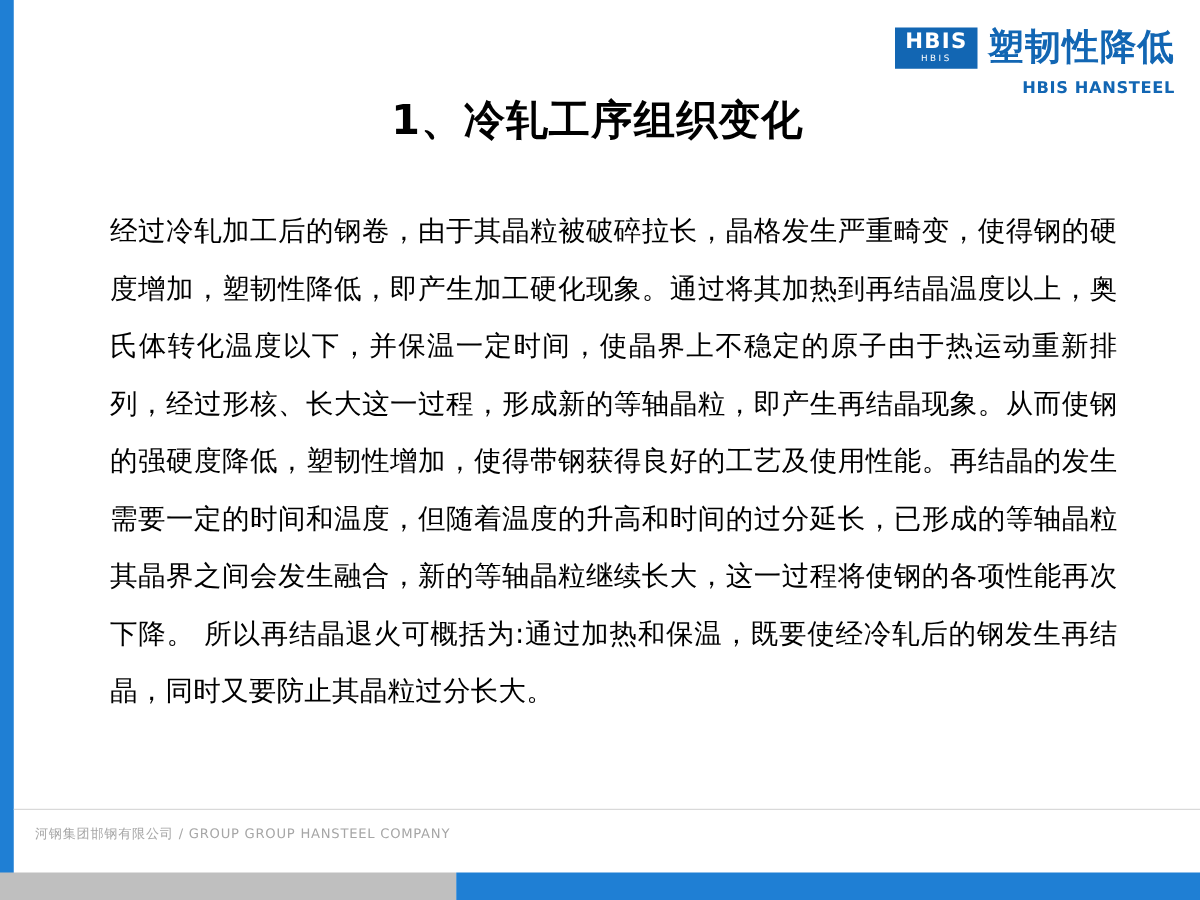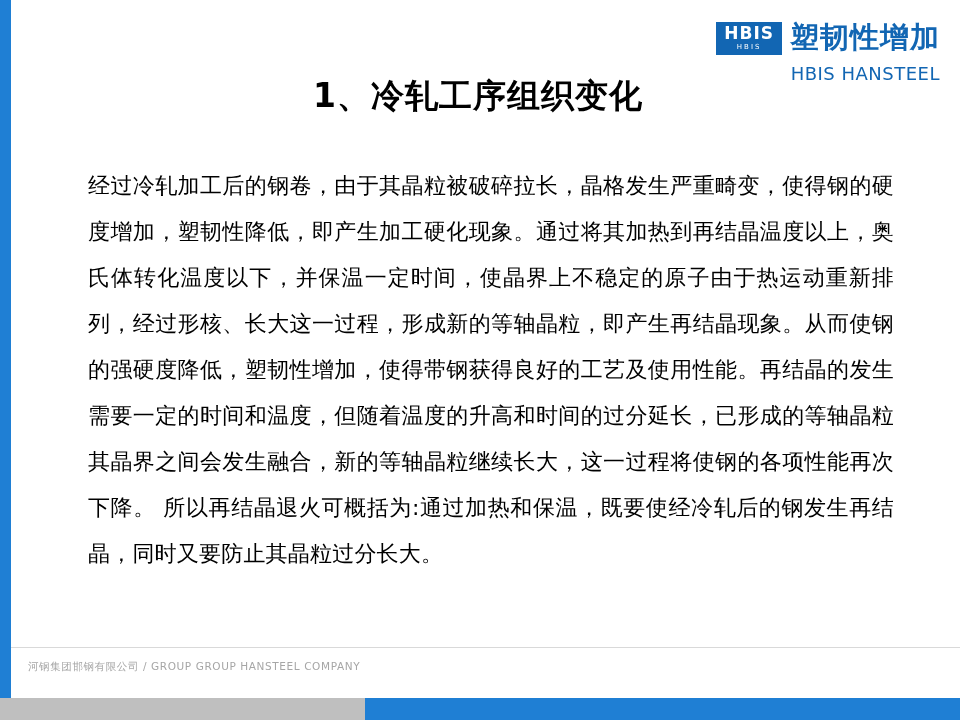--- a/index.html
+++ b/index.html
@@ -65,22 +65,22 @@
   }
   .logo-cn {
     font-size: 29px;
     font-weight: bold;
     color: #1266b3;
     margin-left: 8px;
     letter-spacing: 1px;
     font-family: "DejaVu Sans", "Liberation Sans", sans-serif;
   }
   .logo-en {
-    font-size: 18px;
-    font-weight: normal;
+    font-size: 13px;
+    font-weight: bold;
     color: #1266b3;
     letter-spacing: 0.5px;
     margin-top: 5px;
   }
   
   .title {
     position: absolute;
     top: 74px;
     left: 0;
     width: 956px;
@@ -143,21 +143,21 @@
 <div class="slide">
 
   <div class="left-bar"></div>
 
   <div class="logo">
     <div class="logo-row">
       <div class="logo-mark">
         <span class="hbis">HBIS</span>
         <span class="group">HBIS</span>
       </div>
-      <span class="logo-cn">塑韧性增加</span>
+      <span class="logo-cn">塑韧性降低</span>
     </div>
     <div class="logo-en">HBIS HANSTEEL</div>
   </div>
 
   <div class="title">1、冷轧工序组织变化</div>
 
   <div class="body-text">经过冷轧加工后的钢卷，由于其晶粒被破碎拉长，晶格发生严重畸变，使得钢的硬度增加，塑韧性降低，即产生加工硬化现象。通过将其加热到再结晶温度以上，奥氏体转化温度以下，并保温一定时间，使晶界上不稳定的原子由于热运动重新排列，经过形核、长大这一过程，形成新的等轴晶粒，即产生再结晶现象。从而使钢的强硬度降低，塑韧性增加，使得带钢获得良好的工艺及使用性能。再结晶的发生需要一定的时间和温度，但随着温度的升高和时间的过分延长，已形成的等轴晶粒其晶界之间会发生融合，新的等轴晶粒继续长大，这一过程将使钢的各项性能再次下降。 所以再结晶退火可概括为:通过加热和保温，既要使经冷轧后的钢发生再结晶，同时又要防止其晶粒过分长大。</div>
 
   <div class="footer-rule"></div>
   <div class="footer-text">河钢集团邯钢有限公司 /  GROUP GROUP HANSTEEL COMPANY</div>

